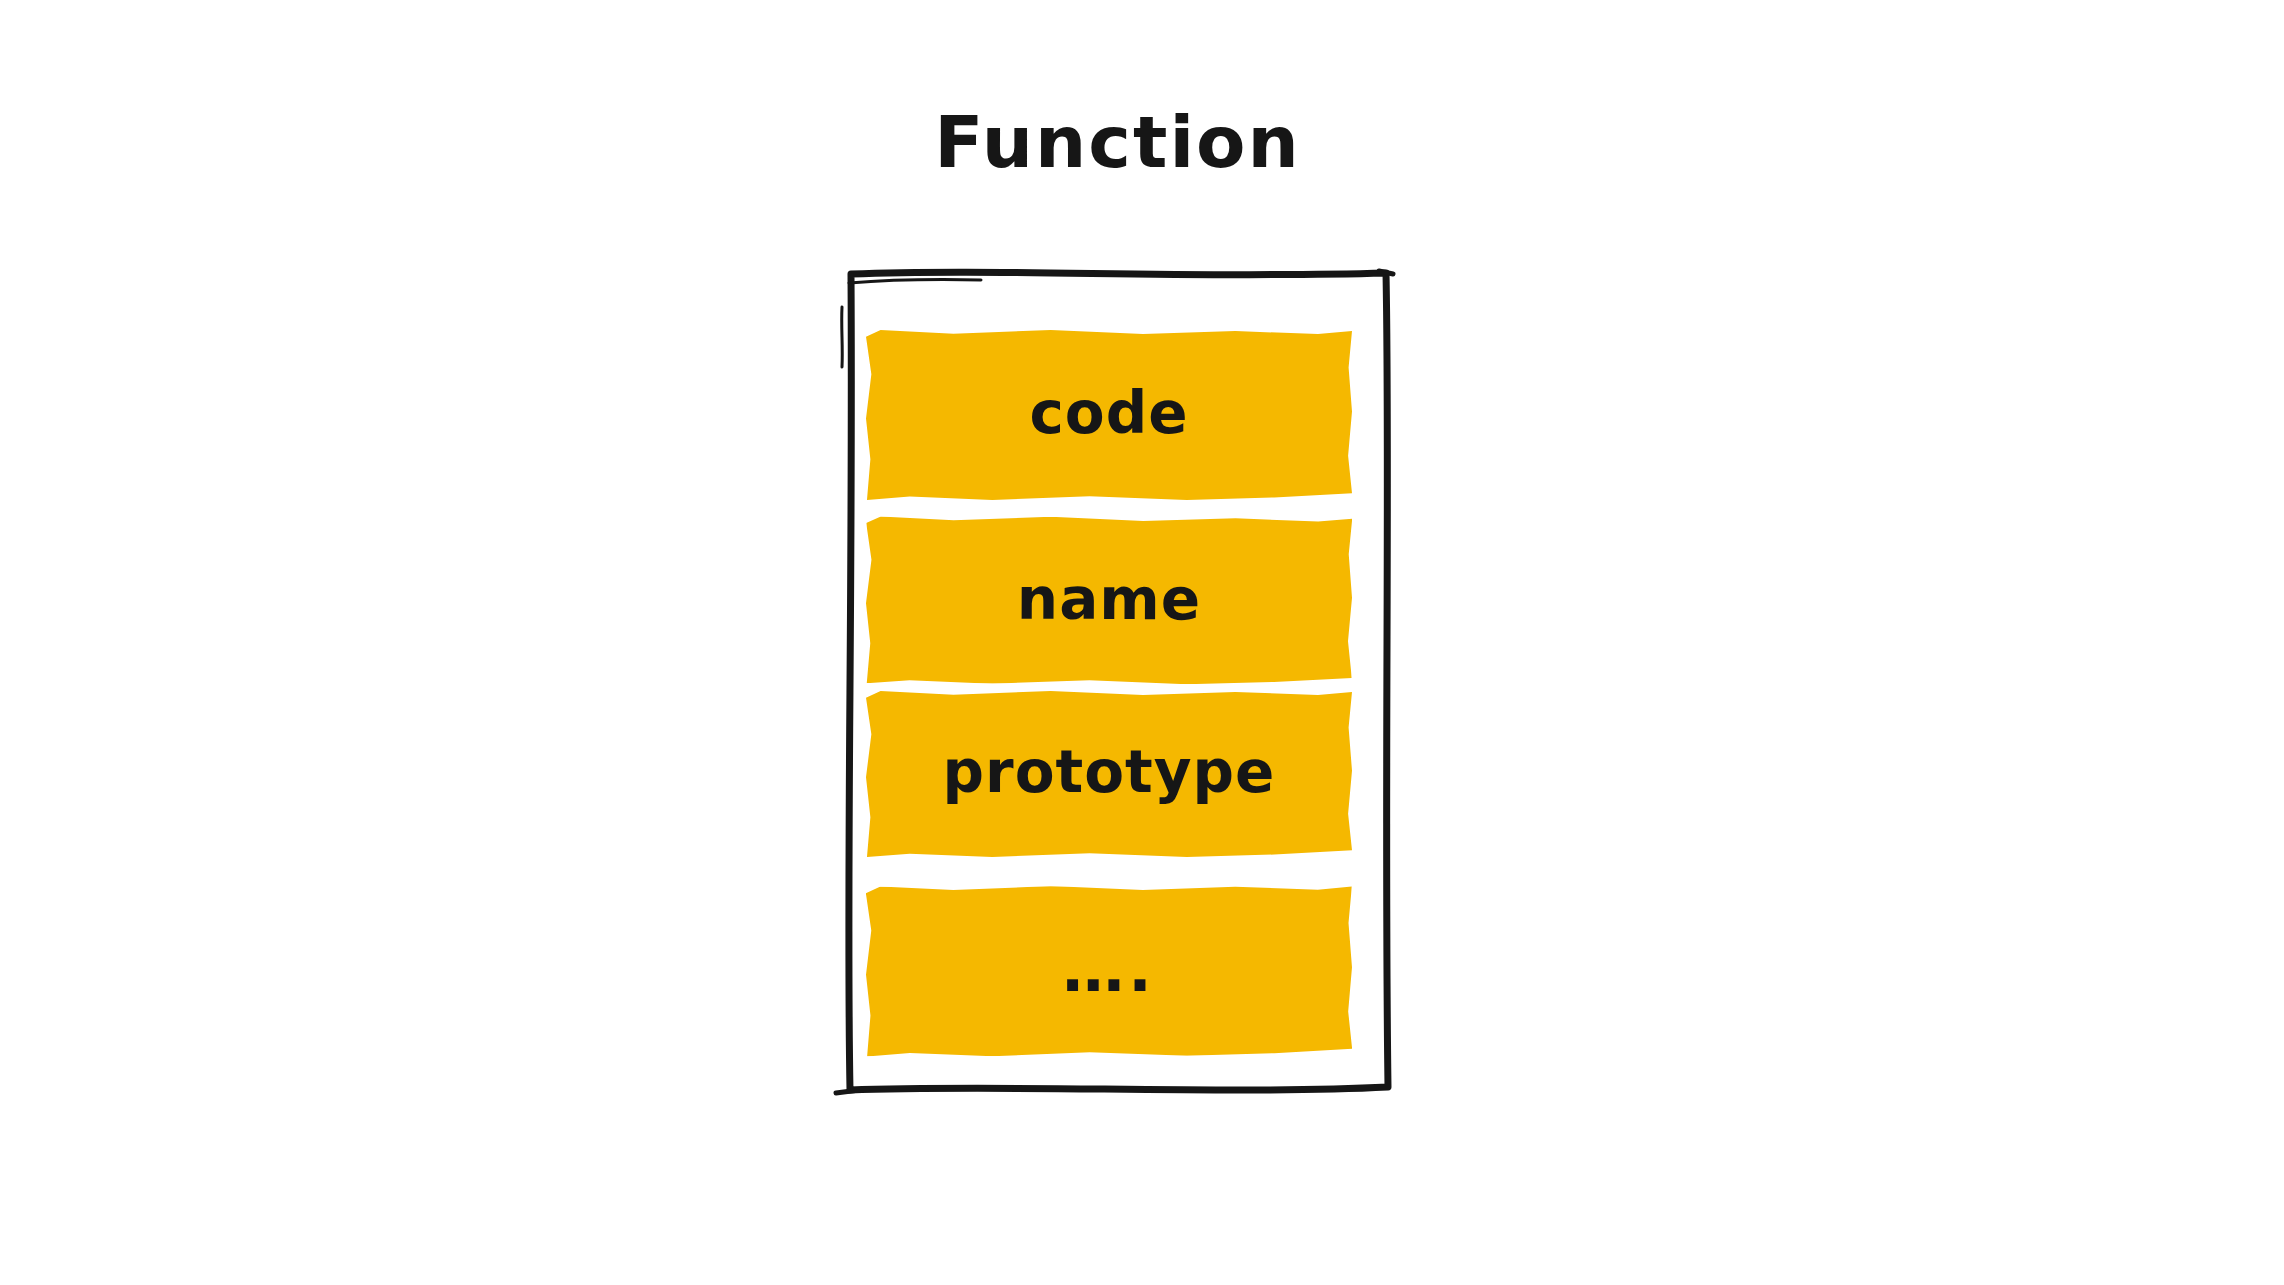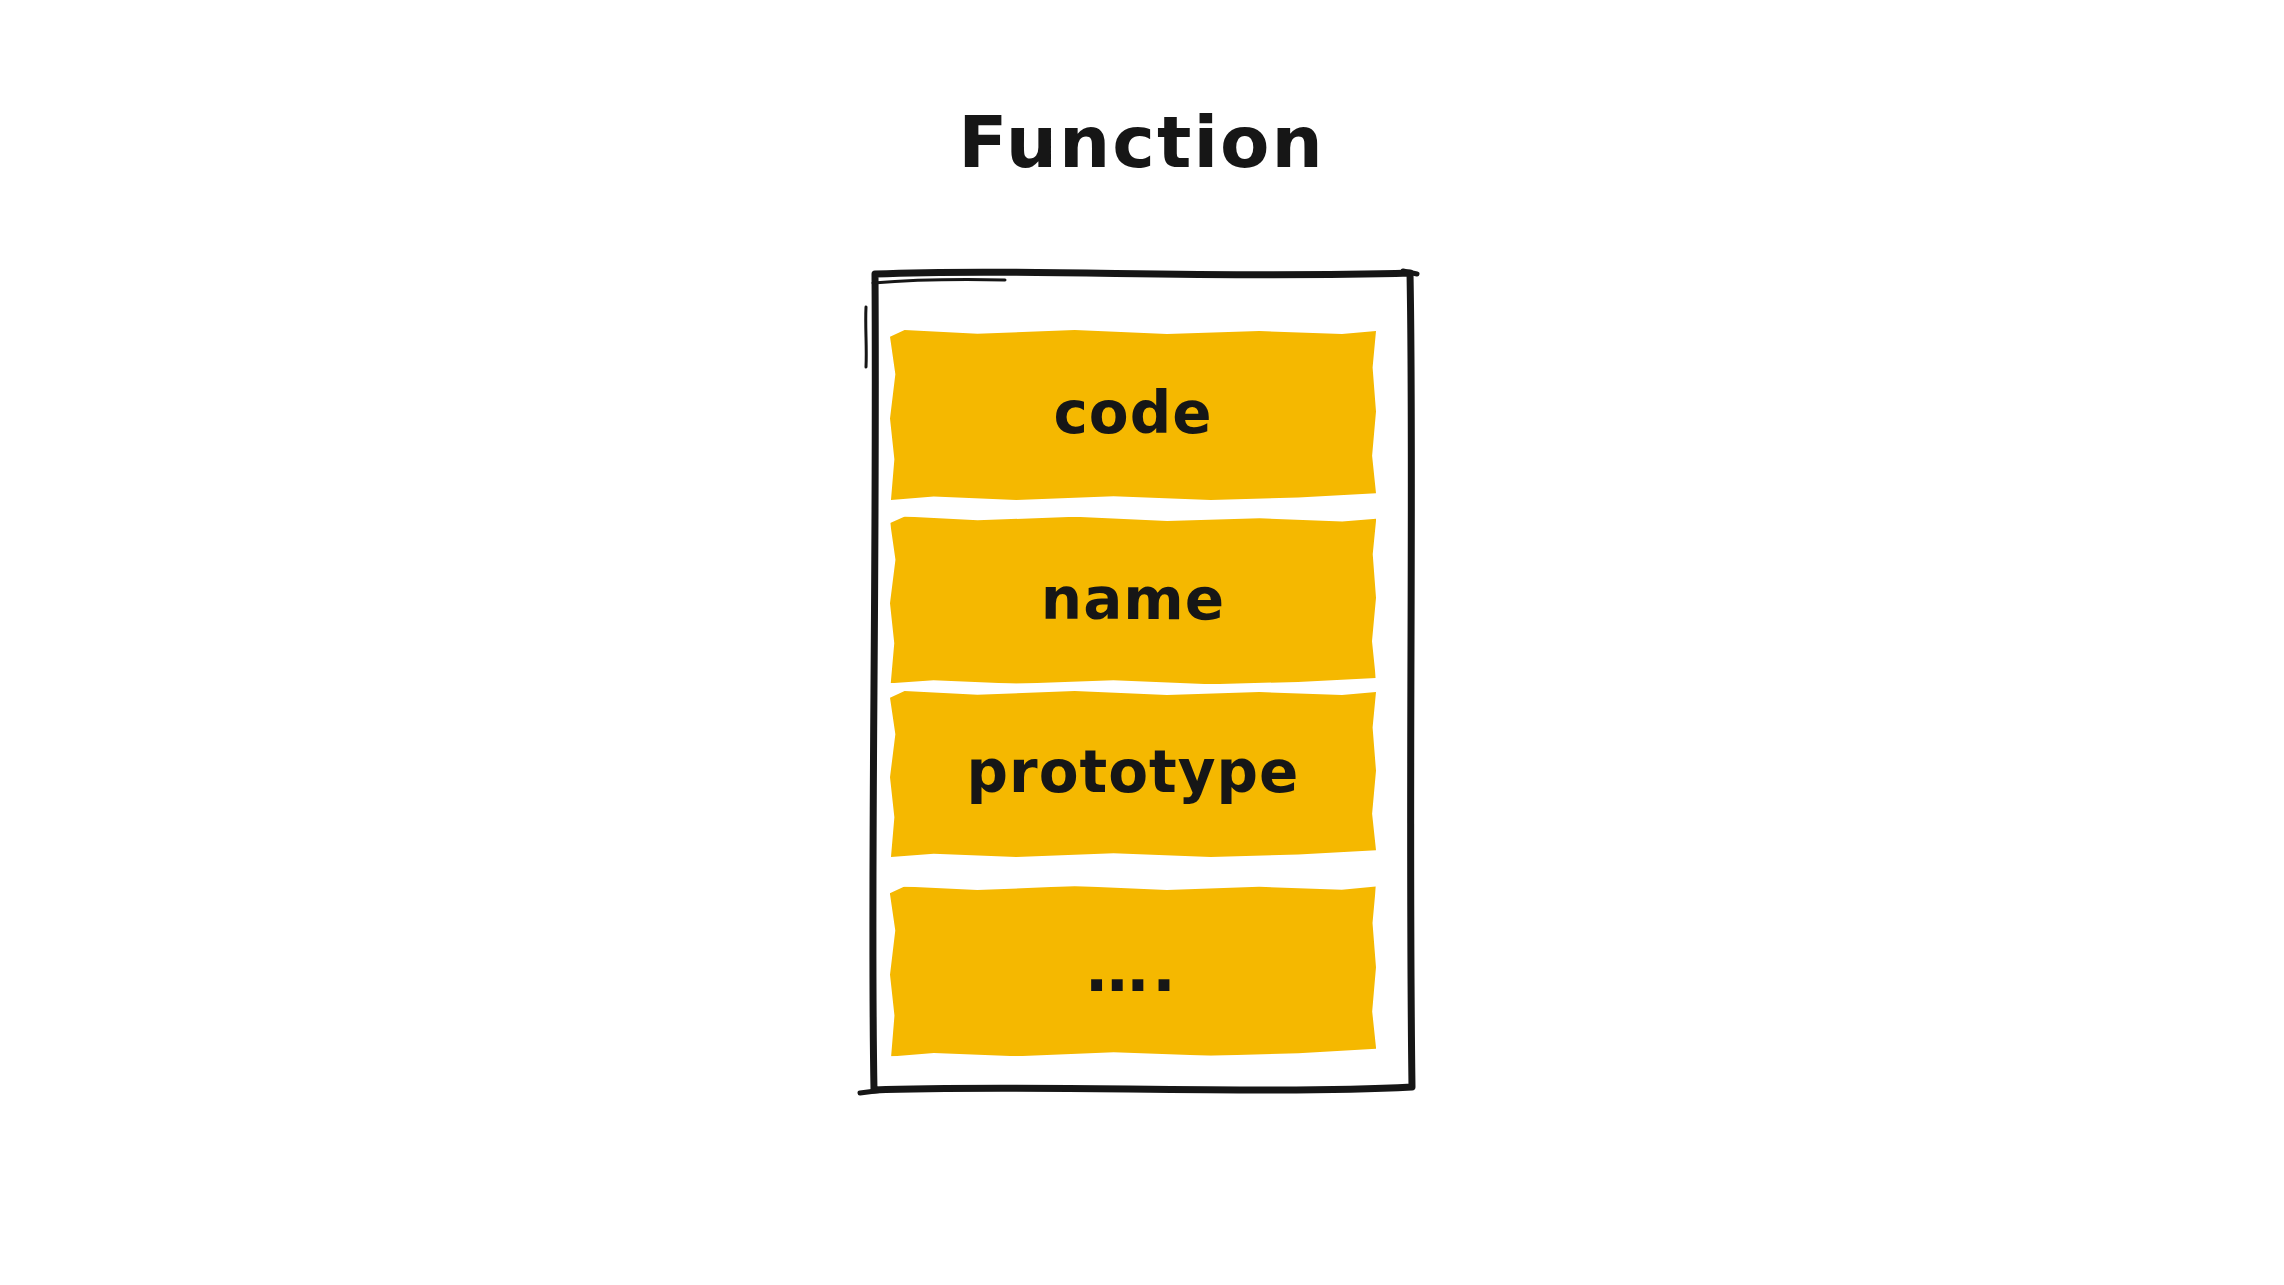--- a/index.html
+++ b/index.html
@@ -9,21 +9,21 @@
     --bg:#FFFFFF;
   }
   html,body{margin:0;padding:0;}
   body{
     width:2284px;height:1285px;
     background:var(--bg);
     font-family:"DejaVu Sans", sans-serif;
     position:relative;
     overflow:hidden;
   }
-  .page{position:absolute;inset:0;margin-left:24px;}
+  .page{position:absolute;inset:0;}
   .diagram-title{
     position:absolute;
     left:841px;top:100px;width:553px;
     text-align:center;
     font-size:72px;
     font-weight:bold;
     letter-spacing:2px;
     color:var(--label);
   }
   .fn-box{

